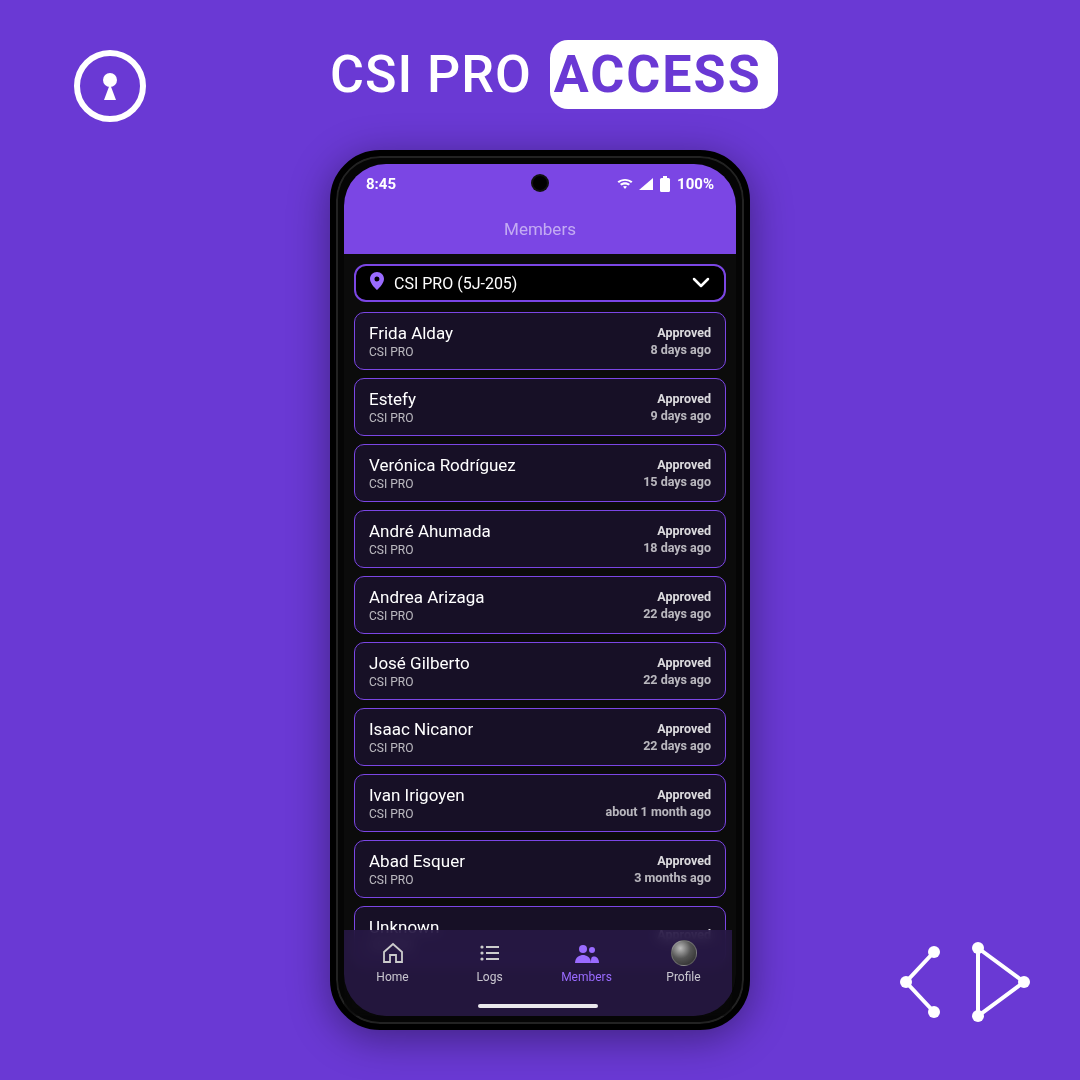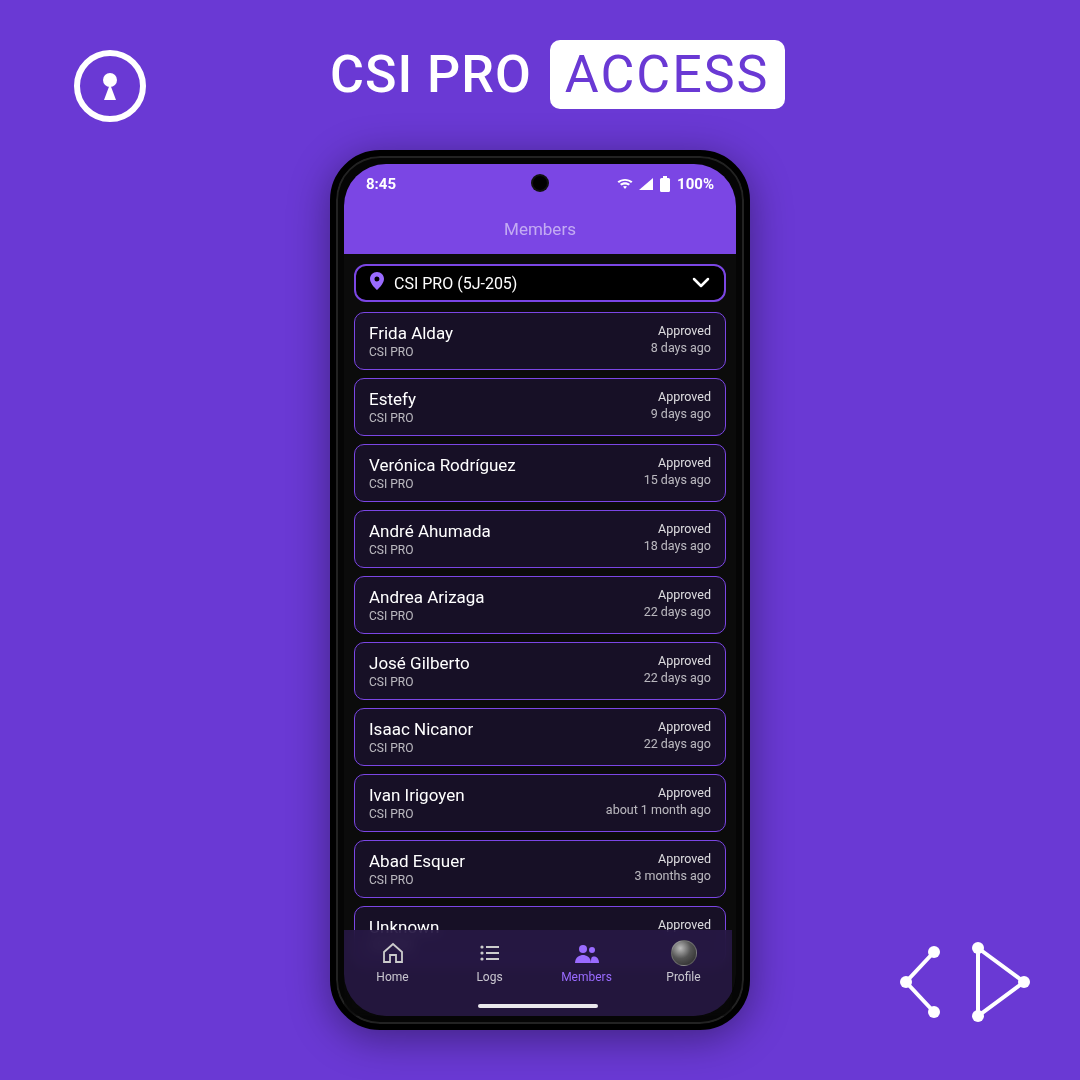--- a/index.html
+++ b/index.html
@@ -24,23 +24,23 @@
     position: absolute;
     top: 40px; left: 330px;
     display: flex; align-items: center; gap: 18px;
     font-weight: 700;
     font-size: 52px;
     letter-spacing: 1px;
   }
   .heading .plain { color: #fff; font-weight: 500; font-family: inherit; }
   .heading .badge {
     background: #fff; color: #6A39D4;
-    padding: 4px 16px 4px 15px;
-    border-radius: 10px;
-    font-weight: 400;
+    padding: 4px 16px 4px 4px;
+    border-radius: 18px;
+    font-weight: 700;
     letter-spacing: 2px;
   }
 
   
   .phone {
     position: absolute;
     left: 330px; top: 150px;
     width: 420px; height: 880px;
     background: #050505;
     border-radius: 50px;
@@ -128,25 +128,25 @@
     margin-bottom:10px;
   }
   .room-select .chev { margin-left:auto; }
 
   .reqlist { display:flex; flex-direction:column; gap:8px; }
   .reqcard {
     border:1.5px solid #7B46E4;
     background: rgba(60,30,120,.25);
     border-radius:10px;
     padding:10px 14px 10px 14px;
-    display:flex; justify-content:space-between; align-items:flex-start;
+    display:flex; justify-content:space-between; align-items:center;
   }
   .reqcard .left .name { font-size:17px; color:#fff; }
   .reqcard .left .org  { font-size:12px; color:rgba(255,255,255,.7); margin-top:2px; }
-  .reqcard .right { text-align:right; font-size:12.5px; color:rgba(255,255,255,.85); }
+  .reqcard .right { text-align:right; font-size:12.5px; color:rgba(255,255,255,.85);font-weight:bold; }
   .reqcard .right .when { margin-top:2px; color:rgba(255,255,255,.7); }
 
   
   .bottomnav {
     position:absolute; left:0; right:4px; bottom:0;
     height:86px;
     background: rgba(40,25,70,.85);
     backdrop-filter: blur(6px);
     display:flex;
     align-items:flex-start;

